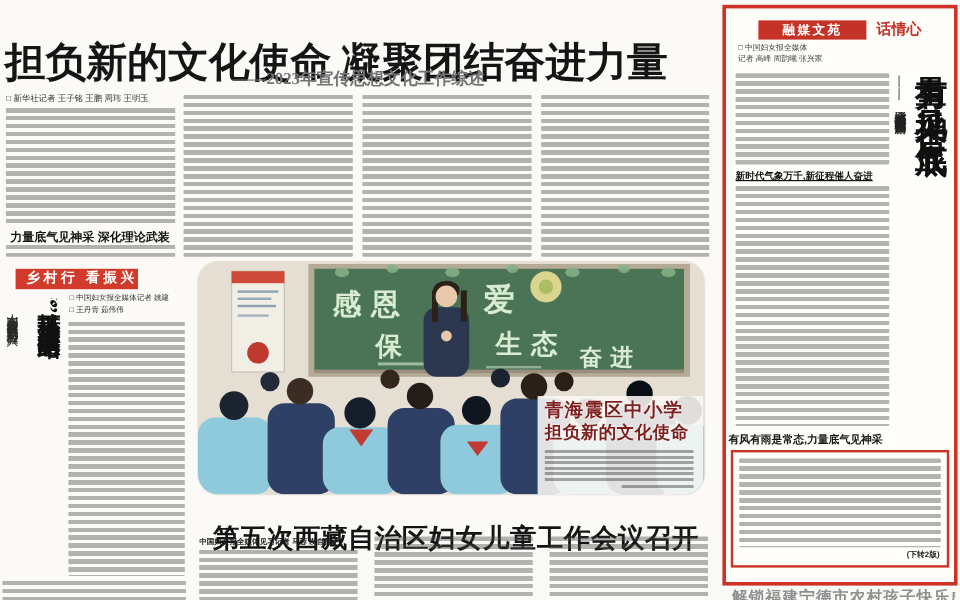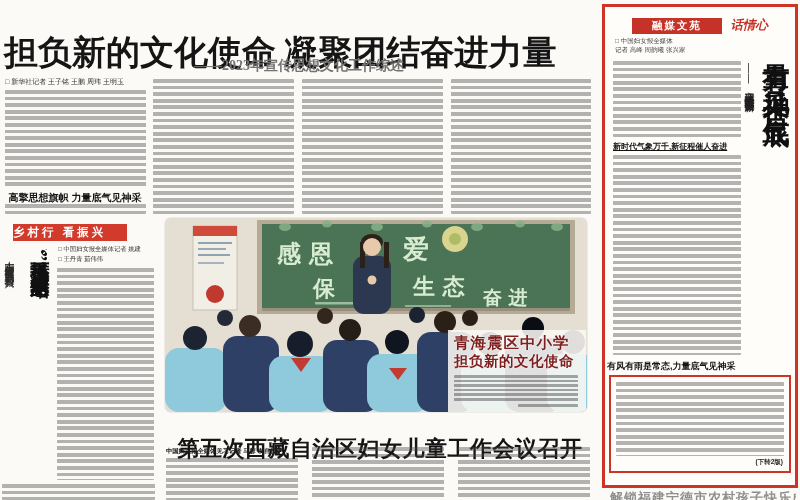--- a/index.html
+++ b/index.html
@@ -20,31 +20,31 @@
   
   .main-headline{left:4px;top:10px;width:590px;text-align:left;
      font-size:34px;font-weight:700;color:#151515;letter-spacing:0px;line-height:1.2;}
   .main-subtitle{left:4px;top:57px;width:590px;text-align:center;
      font-size:14px;font-weight:700;color:#737373;}
   .main-byline{left:5px;top:77px;width:142px;font-size:7px;color:#333;white-space:nowrap;overflow:hidden;}
   .main-subhead{left:8px;top:191px;width:134px;text-align:center;
      font-size:10px;font-weight:800;color:#141414;white-space:nowrap;}
 
   
-  .rural-banner{left:13px;top:224px;width:114px;height:17px;background:#d23a2b;
+  .rural-banner{left:13px;top:224px;width:102px;height:17px;background:#d23a2b;
      color:#fff;font-size:11.5px;font-weight:800;letter-spacing:3px;
-     text-align:left;line-height:17px;}
+     text-align:right;line-height:17px;}
   .v{writing-mode:vertical-rl;text-orientation:mixed;}
   .rural-side-note{left:2px;top:253px;height:202px;font-size:10px;color:#2a2a2a;letter-spacing:1px;}
   .rural-headline{left:17px;top:249px;height:234px;width:36px;
      font-size:19px;font-weight:900;color:#111;letter-spacing:-1px;overflow:hidden;}
   .rural-byline{left:58px;top:244px;width:98px;font-size:6.3px;color:#333;line-height:10px;}
 
   
-  .photo{left:165px;top:218px;width:422px;height:194px;border-radius:6px;overflow:hidden;
+  .photo{left:165px;top:218px;width:422px;height:194px;border-radius:17px;overflow:hidden;
      background:#e3ddd2;box-shadow:0 0 0 1px rgba(0,0,0,.06);}
   .photo svg{display:block;}
   .photo-caption{position:absolute;left:283px;top:112px;width:138px;height:92px;
      background:rgba(250,248,243,.88);padding:3px 6px;box-sizing:border-box;}
   .cap-title{font-size:15.5px;font-weight:900;color:#7d1f1f;letter-spacing:1px;
      text-shadow:0 0 2px #fff,0 0 1px #fff;white-space:nowrap;line-height:19px;
      font-family:"Liberation Serif","DejaVu Serif",serif;}
 
   
   .tibet-headline{left:168px;top:416px;width:424px;text-align:center;
@@ -52,21 +52,21 @@
   .tibet-byline{left:166px;top:447px;width:132px;font-size:6.3px;font-weight:700;
      color:#222;white-space:nowrap;overflow:hidden;}
 
   
   .feature-frame{left:602px;top:4px;width:196px;height:484px;box-sizing:border-box;
      border:3px solid #cf3326;background:#fefdfa;}
   .feature-logo{position:absolute;left:0;top:8px;width:190px;text-align:center;white-space:nowrap;}
   .logo-box{display:inline-block;background:#c53227;color:#fff;font-size:10.5px;
      font-weight:800;letter-spacing:2px;padding:1px 20px;}
   .logo-script{display:inline-block;color:#c53227;font-size:12.5px;font-weight:800;
-     font-style:italic;margin-left:4px;font-family:"Liberation Serif","DejaVu Serif",serif;}
+     margin-left:4px;font-family:"Liberation Serif","DejaVu Serif",serif;}
   .feature-byline{position:absolute;left:10px;top:29px;width:150px;font-size:6.5px;
      color:#444;line-height:9px;}
   .feature-quote{position:absolute;left:8px;top:134px;width:136px;font-size:8px;
      font-weight:800;color:#111;white-space:nowrap;text-decoration:underline;}
   .feature-v-sub{position:absolute;left:137px;top:56px;height:290px;font-size:10px;
      color:#222;letter-spacing:0.5px;}
   .feature-v-head{position:absolute;left:151px;top:36px;height:304px;width:38px;
      font-size:27px;font-weight:900;color:#101010;overflow:hidden;
      font-family:"Liberation Serif","DejaVu Serif",serif;}
   .feature-sec-head{position:absolute;left:2px;top:353px;width:186px;text-align:left;
@@ -81,21 +81,21 @@
 <body>
 
 <div id="paper">
 
   <section>
     <h1 class="abs main-headline serif">担负新的文化使命 凝聚团结奋进力量</h1>
     <div class="abs main-subtitle serif">——2023年宣传思想文化工作综述</div>
     <div class="abs main-byline">□ 新华社记者 王子铭 王鹏 周玮 王明玉</div>
 
     <div class="g" style="left:5px;top:90px;width:141px;height:98px;"></div>
-    <div class="abs main-subhead">高擎思想旗帜 力量底气见神采</div>
+    <div class="abs main-subhead">力量底气见神采 深化理论武装</div>
     <div class="g" style="left:5px;top:204px;width:141px;height:10px;"></div>
 
     <div class="g" style="left:153px;top:79px;width:141px;height:135px;"></div>
     <div class="g" style="left:302px;top:79px;width:141px;height:135px;"></div>
     <div class="g" style="left:451px;top:79px;width:140px;height:135px;"></div>
   </section>
 
   <section>
     <div class="abs rural-banner">乡村行 看振兴</div>
     <div class="abs v rural-side-note">山东高唐创新农技服务形式助力乡村振兴</div>

